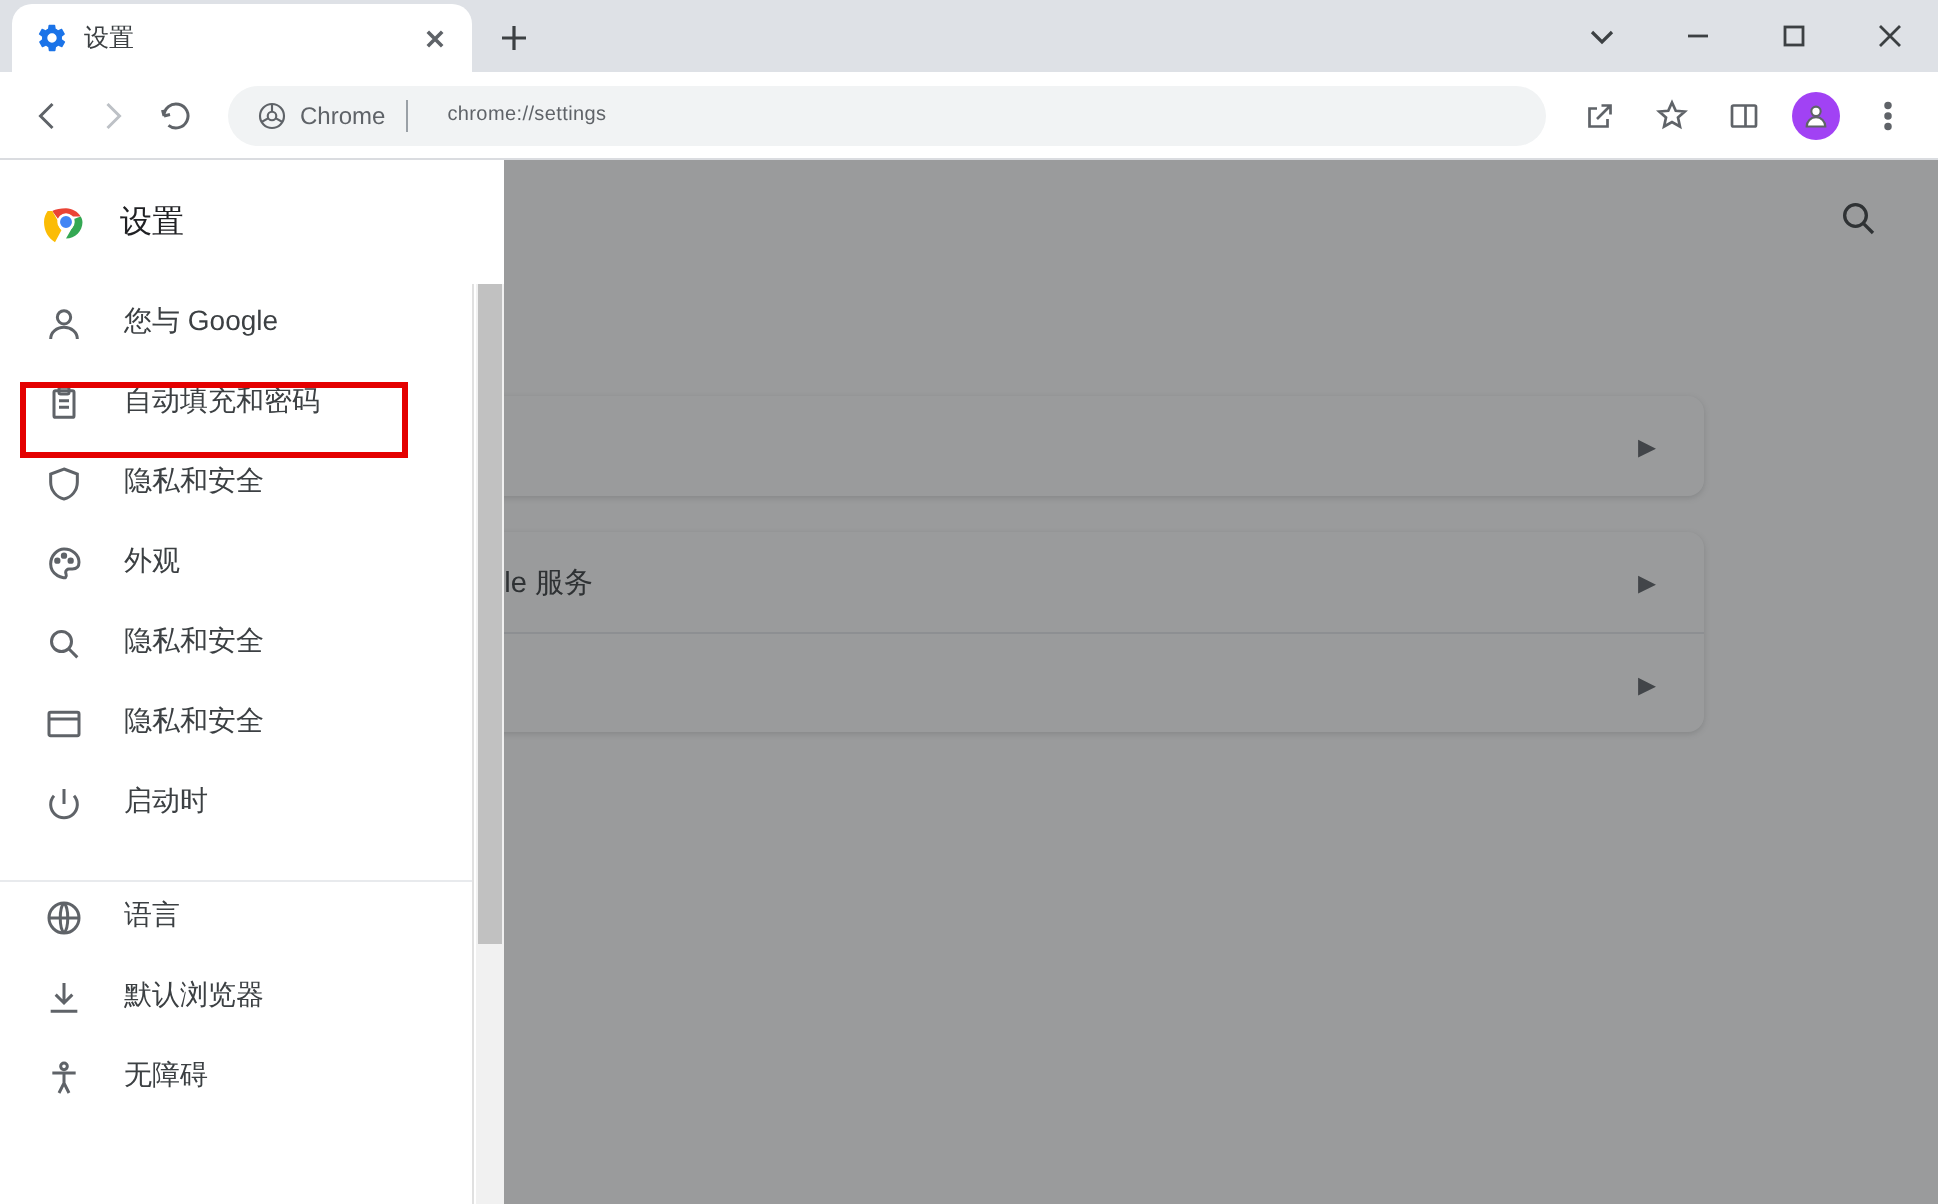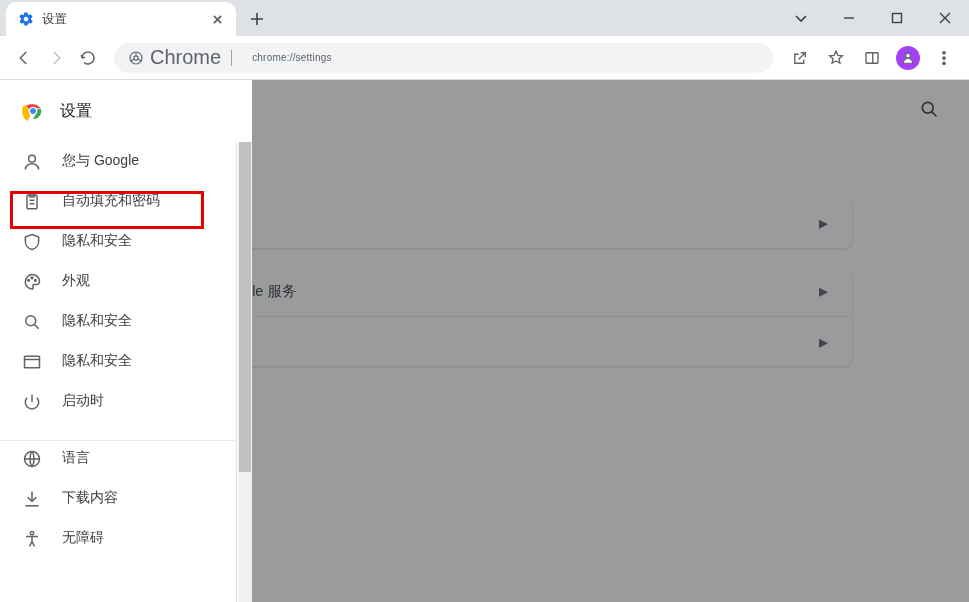--- a/index.html
+++ b/index.html
@@ -19,21 +19,21 @@
   .tab .tab-close svg { width: 9px; height: 9px; stroke: #5f6368; stroke-width: 2; }
   .new-tab { width: 30px; height: 30px; display: flex; align-items: center; justify-content: center; color: #3c4043; margin-left: 6px; margin-bottom: 2px; }
 
   
   .toolbar { height: 44px; background: #fff; border-bottom: 1px solid #dadce0; display: flex; align-items: center; padding: 0 8px; }
   .nav-btn { width: 32px; height: 32px; display: flex; align-items: center; justify-content: center; color: #5f6368; border-radius: 50%; }
   .nav-btn.disabled { color: #bdc1c6; }
   .nav-btn svg { width: 18px; height: 18px; stroke: currentColor; stroke-width: 2; fill: none; }
 
   .omnibox { flex: 1; height: 30px; margin: 0 10px; background: #f1f3f4; border-radius: 15px; display: flex; align-items: center; padding: 0 14px; color: #3c4043; }
-  .omnibox .chrome-chip { display: flex; align-items: center; font-size: 20px; color: #5f6368; margin-right: 10px; }
+  .omnibox .chrome-chip { display: flex; align-items: center; font-size: 12px; color: #5f6368; margin-right: 10px; }
   .omnibox .chrome-chip svg { width: 16px; height: 16px; margin-right: 6px; }
   .omnibox .chrome-chip .pipe { width: 1px; height: 16px; background: #9aa0a6; margin: 0 10px; }
   .omnibox .url { font-size: 10px; color: #5f6368; letter-spacing: .2px; }
 
   .tb-right { display: flex; align-items: center; gap: 2px; }
   .tb-icon { width: 34px; height: 34px; display: flex; align-items: center; justify-content: center; color: #5f6368; border-radius: 50%; }
   .tb-icon svg { width: 18px; height: 18px; stroke: currentColor; fill: none; stroke-width: 1.8; }
   .avatar { width: 24px; height: 24px; border-radius: 50%; background: #a142f4; display: flex; align-items: center; justify-content: center; }
   .avatar svg { width: 14px; height: 14px; fill: #fff; }
 
@@ -274,21 +274,21 @@
               </svg>
             </span>
           <span>语言</span>
         </div>
         <div class="nav-item">
           <span class="ico">
               <svg viewBox="0 0 24 24">
                 <path d="M12 3v12M7 10l5 5 5-5M4 20h16"></path>
               </svg>
             </span>
-          <span>下载内容</span>
+          <span>默认浏览器</span>
         </div>
         <div class="nav-item">
           <span class="ico">
               <svg viewBox="0 0 24 24">
                 <circle cx="12" cy="5" r="2"></circle>
                 <path d="M5 9h14M12 9v6M9 21l3-6 3 6"></path>
               </svg>
             </span>
           <span>无障碍</span>
         </div>

